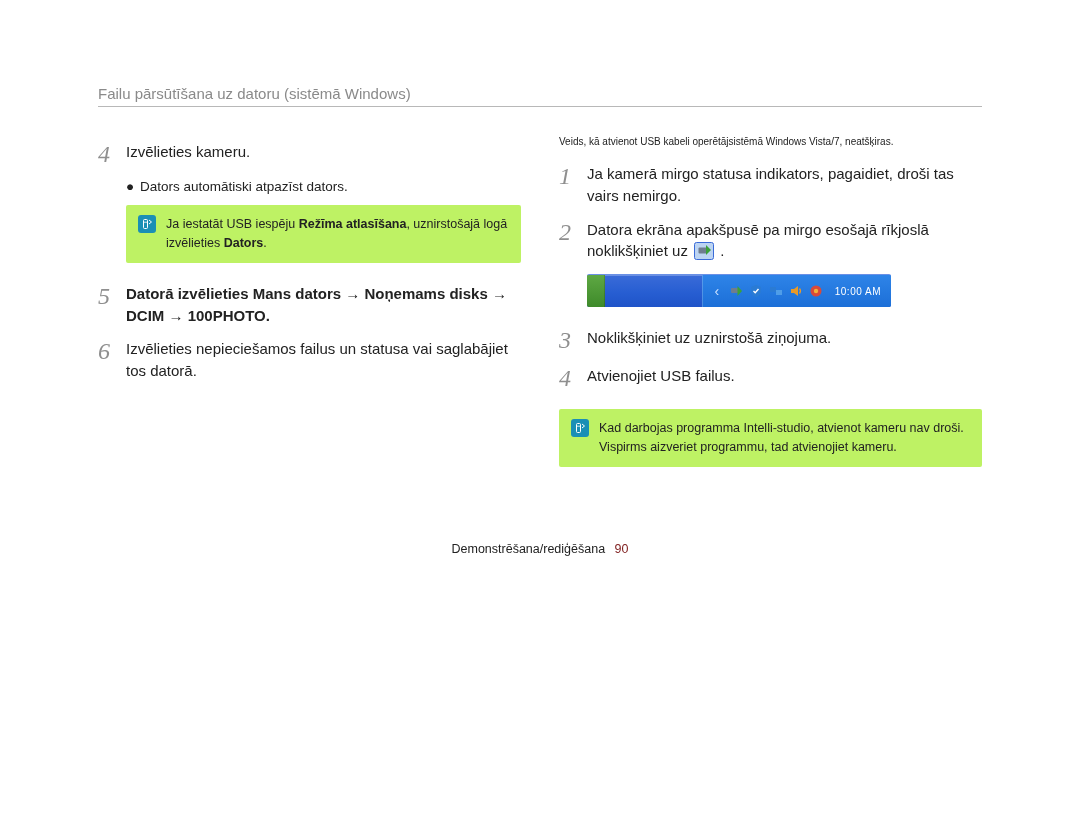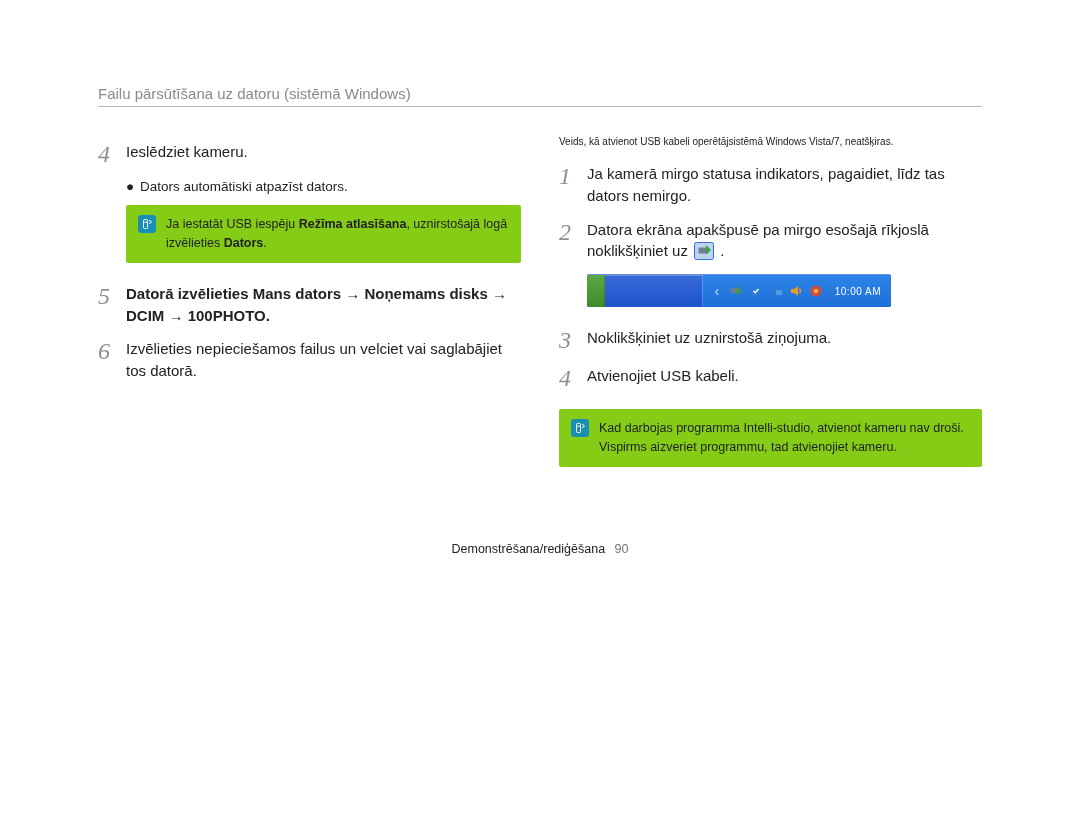--- a/index.html
+++ b/index.html
@@ -58,21 +58,21 @@
     align-items: flex-start;
     font-size: 13.5px;
     margin: 6px 0 10px 28px;
   }
   .bullet-dot {
     flex: 0 0 14px;
     text-align: left;
     line-height: 1.2;
   }
   .note-box {
-    background: #84cc16;
+    background: #bef264;
     border-radius: 2px;
     padding: 10px 12px 10px 12px;
     display: flex;
     align-items: flex-start;
     gap: 10px;
     margin: 6px 0 20px 28px;
     font-size: 12.5px;
     line-height: 1.5;
   }
   .note-box.right { margin-left: 0; margin-top: 18px; padding-left: 12px; }
@@ -128,36 +128,36 @@
     letter-spacing: 0.5px;
   }
   .page-footer {
     position: absolute;
     bottom: 28px;
     left: 0; right: 0;
     text-align: center;
     font-size: 12.5px;
     color: #222;
   }
-  .page-footer .pnum { color: #737373; margin-left: 6px; }
+  .page-footer .pnum { color: #7f1d1d; margin-left: 6px; }
   b { font-weight: bold; }
   .bold-path span { font-weight: bold; }
 </style>
 </head>
 <body>
 
 <div class="page">
   <div class="page-header">Failu pārsūtīšana uz datoru (sistēmā Windows)</div>
 
   <div class="columns">
 
     <div class="col col-left">
       <div class="step">
         <div class="step-num">4</div>
-        <div class="step-body">Ieslēdziet kameru.</div>
+        <div class="step-body">Izvēlieties kameru.</div>
       </div>
       <div class="bullet-line">
         <span class="bullet-dot">●</span>
         <span>Dators automātiski atpazīst dators.</span>
       </div>
 
       <div class="note-box">
         <div class="note-icon">
           <svg width="12" height="12" viewBox="0 0 12 12">
             <rect x="2.5" y="1.5" width="4" height="9" rx="1" fill="none" stroke="#ffffff" stroke-width="1"></rect>
@@ -172,30 +172,30 @@
 
       <div class="step">
         <div class="step-num">5</div>
         <div class="step-body bold-path">
           <span>Datorā izvēlieties </span><span>Mans dators → Noņemams disks → DCIM → 100PHOTO</span><span>.</span>
         </div>
       </div>
 
       <div class="step">
         <div class="step-num">6</div>
-        <div class="step-body">Izvēlieties nepieciešamos failus un velciet vai saglabājiet tos datorā.</div>
+        <div class="step-body">Izvēlieties nepieciešamos failus un statusa vai saglabājiet tos datorā.</div>
       </div>
     </div>
 
     <div class="col">
       <div class="intro">Veids, kā atvienot USB kabeli operētājsistēmā Windows Vista/7, neatšķiras.</div>
 
       <div class="step">
         <div class="step-num">1</div>
-        <div class="step-body">Ja kamerā mirgo statusa indikators, pagaidiet, līdz tas dators nemirgo.</div>
+        <div class="step-body">Ja kamerā mirgo statusa indikators, pagaidiet, droši tas vairs nemirgo.</div>
       </div>
 
       <div class="step">
         <div class="step-num">2</div>
         <div class="step-body">
           <span>Datora ekrāna apakšpusē pa mirgo esošajā rīkjoslā noklikšķiniet uz </span>
           <span class="inline-icon">
             <svg width="20" height="18" viewBox="0 0 20 18">
               <rect x="0.5" y="0.5" width="19" height="17" rx="2" fill="#bcd4f2" stroke="#3a6bd8"></rect>
               <rect x="4.5" y="5.5" width="8" height="6" rx="1" fill="#6f7d8f"></rect>
@@ -244,21 +244,21 @@
         </div>
       </div>
 
       <div class="step">
         <div class="step-num">3</div>
         <div class="step-body">Noklikšķiniet uz uznirstošā ziņojuma.</div>
       </div>
 
       <div class="step">
         <div class="step-num">4</div>
-        <div class="step-body">Atvienojiet USB kabeli.</div>
+        <div class="step-body">Atvienojiet USB failus.</div>
       </div>
 
       <div class="note-box right">
         <div class="note-icon">
           <svg width="12" height="12" viewBox="0 0 12 12">
             <rect x="2.5" y="1.5" width="4" height="9" rx="1" fill="none" stroke="#ffffff" stroke-width="1"></rect>
             <line x1="2.5" y1="4.2" x2="6.5" y2="4.2" stroke="#ffffff" stroke-width="0.8"></line>
             <path d="M8 2 L10.5 4 L8 6" fill="none" stroke="#ffffff" stroke-width="1"></path>
           </svg>
         </div>

